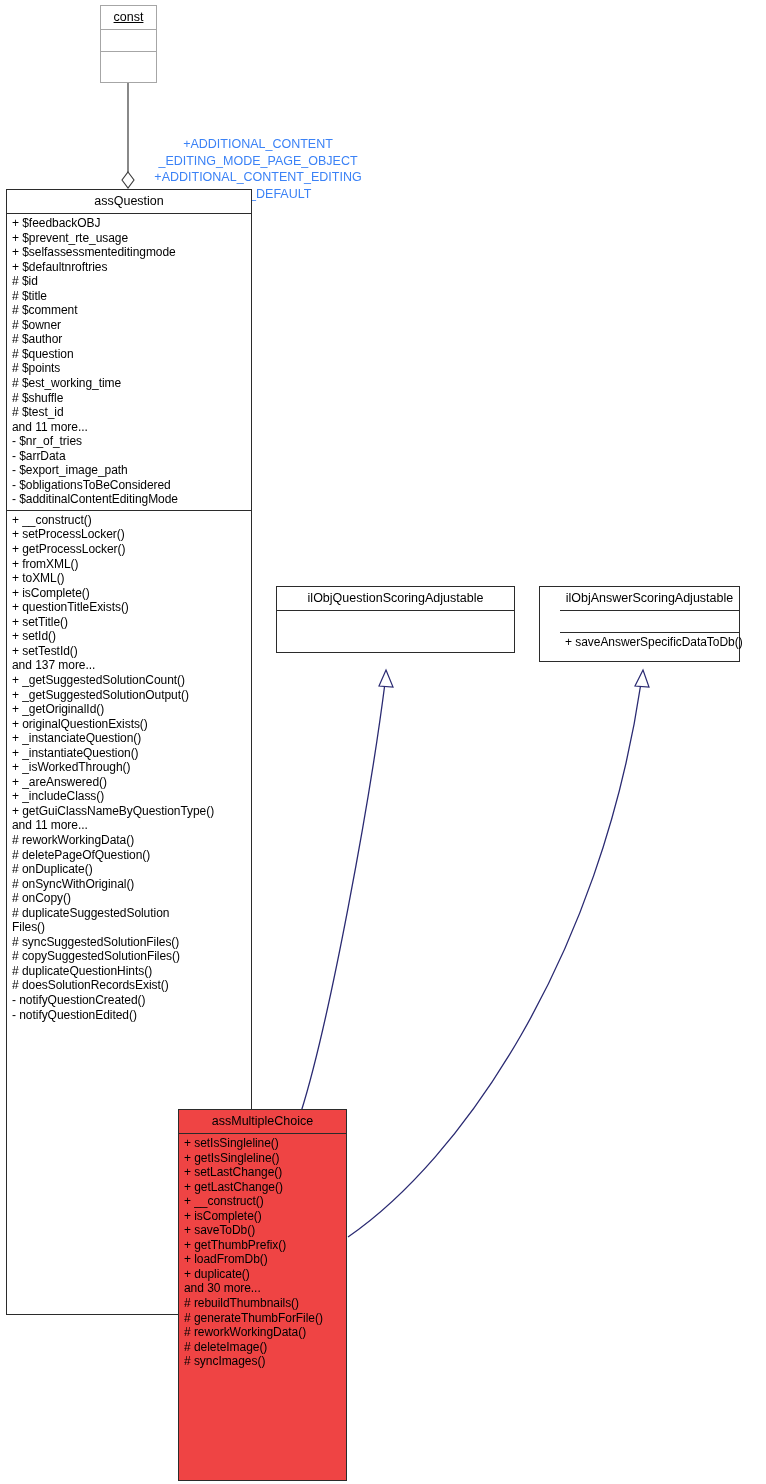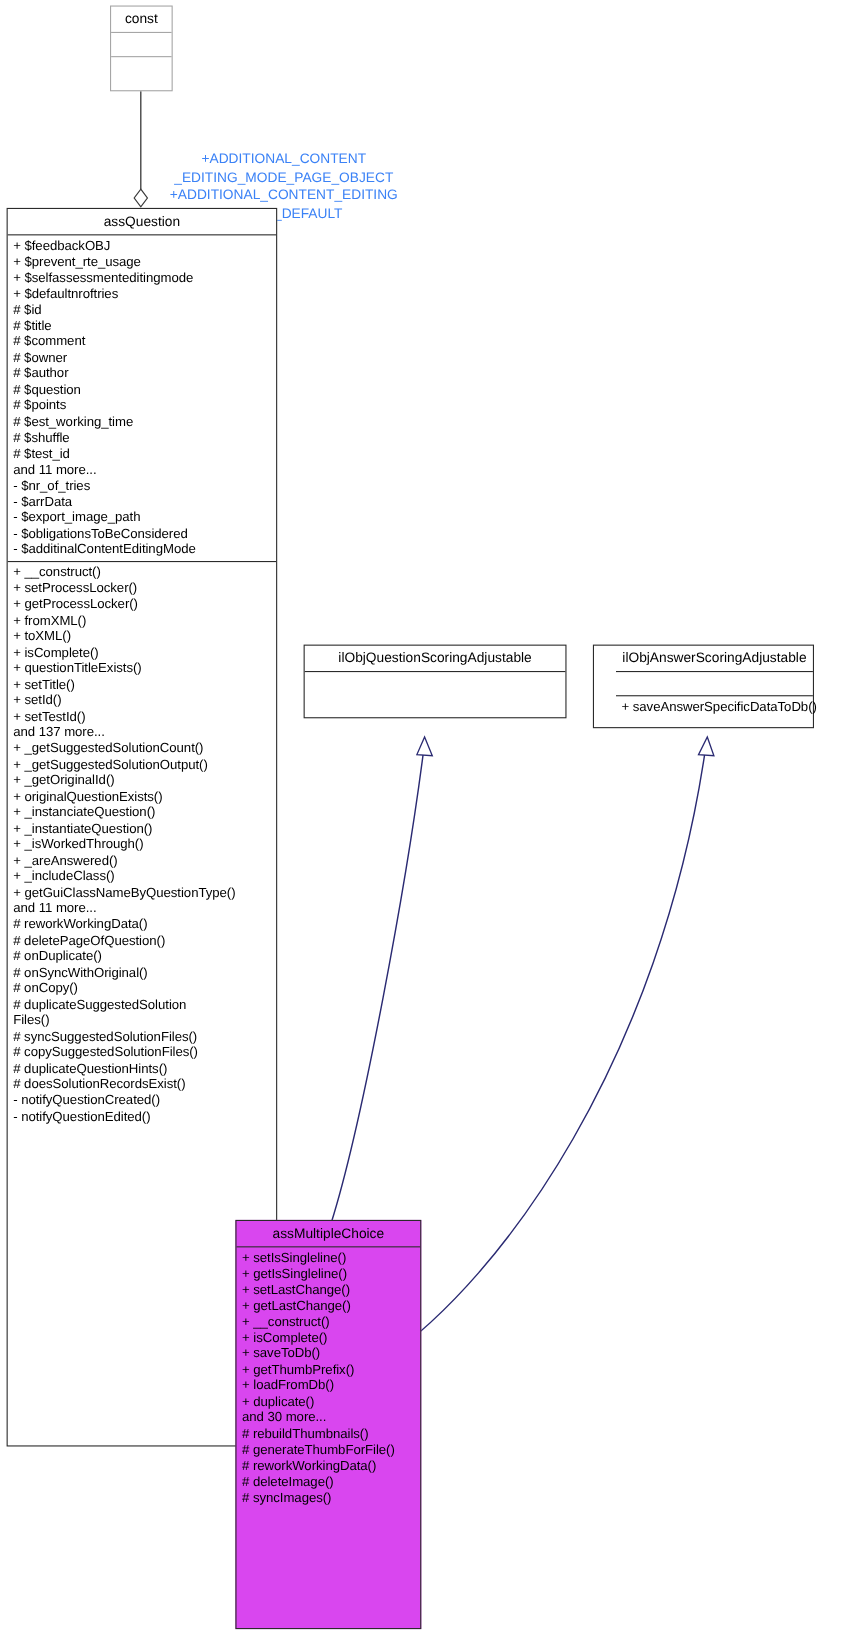--- a/index.html
+++ b/index.html
@@ -27,24 +27,24 @@
     pointer-events: none;
   }
   .uml-box {
     position: absolute;
     box-sizing: border-box;
     background: #ffffff;
     border: 1px solid #2b2b2b;
   }
   .uml-box.light {
     border: 1px solid #a6a6a6;
+    text-decoration: underline;
   }
   .uml-box.filled {
-    background: #d946ef;
-    margin-left: 36px;
+    background: #ef4444;
   }
   .uml-title {
     text-align: center;
     font-size: 12.5px;
     color: #000000;
     line-height: 14px;
     padding: 4px 4px 5px 4px;
     white-space: nowrap;
   }
   .uml-sep {

